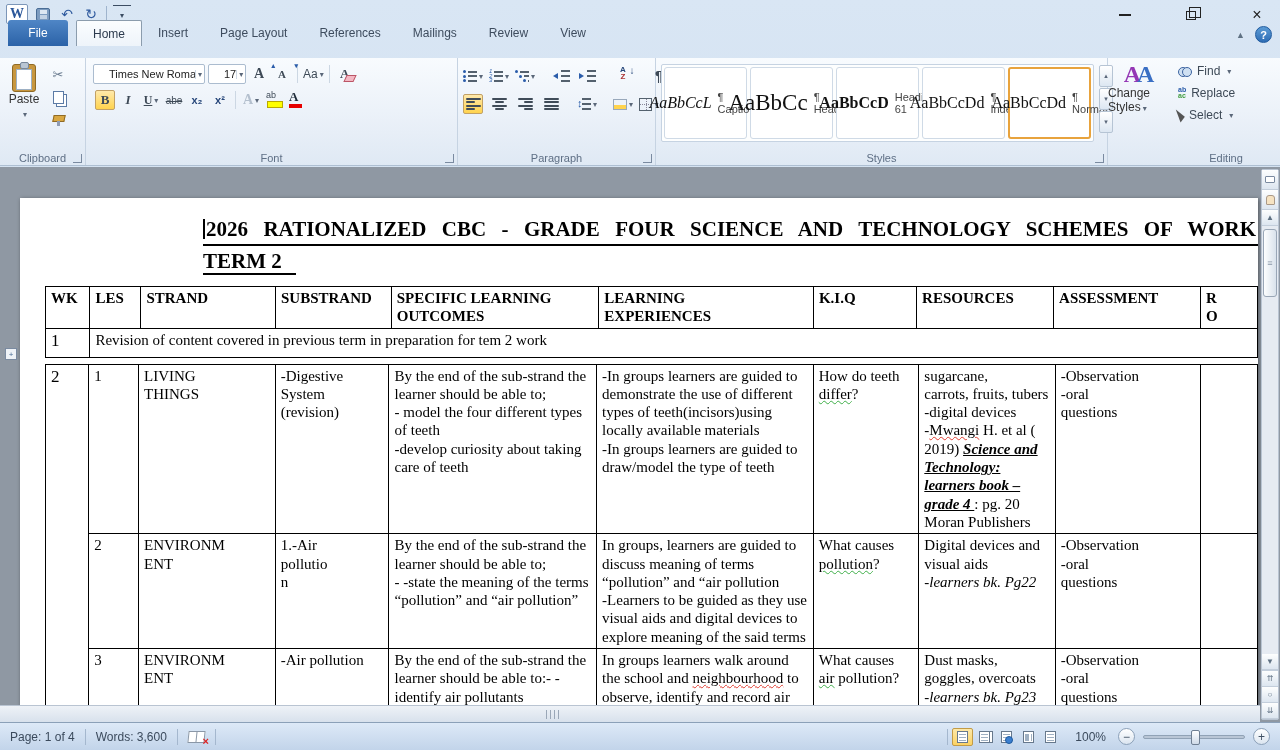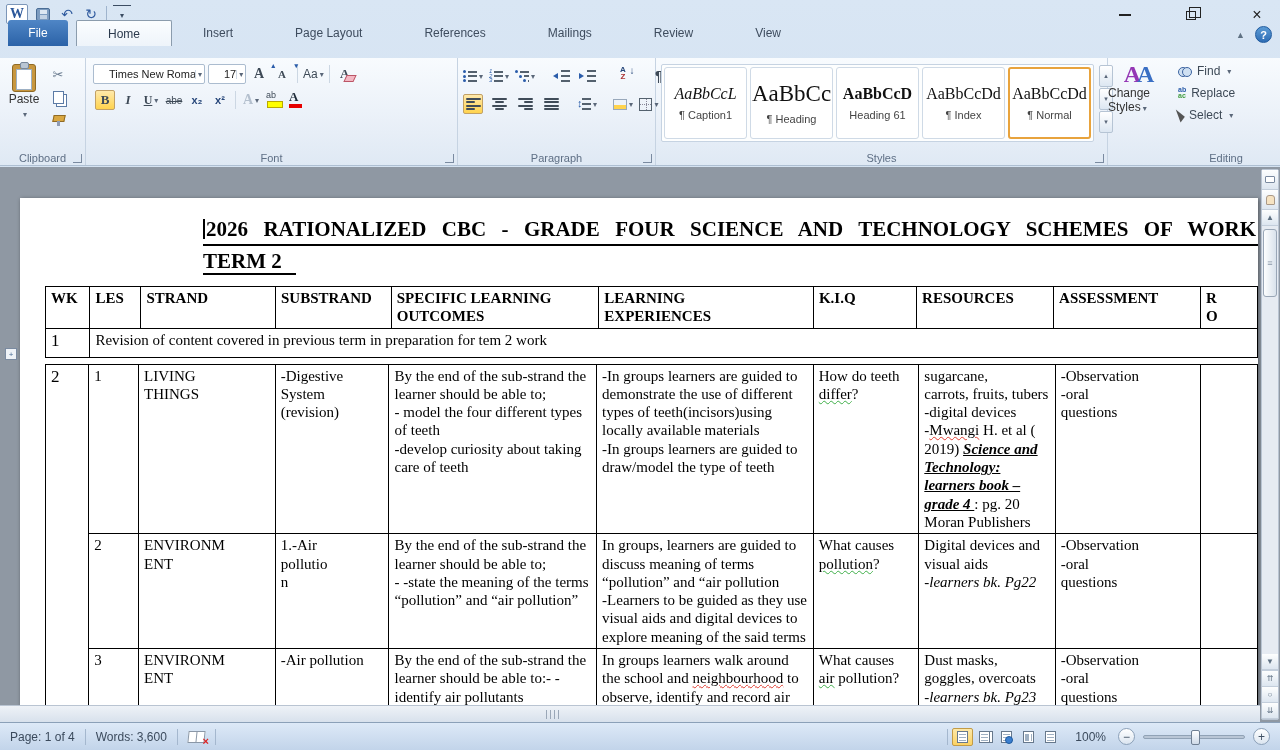--- a/index.html
+++ b/index.html
@@ -22,21 +22,21 @@
   .wb{width:26px;height:20px;display:flex;align-items:center;justify-content:center;font-size:14px}
   .i-min{width:12px;height:2px;background:#222}
   .i-restore{width:10px;height:9px;border:1.5px solid #222;position:relative;background:#fff0}
   .i-restore::before{content:"";position:absolute;left:2px;top:-5px;width:10px;height:9px;border:1.5px solid #222}
   .i-close{font-size:16px;line-height:16px}
 
   
   .tabrow{position:absolute;top:18px;left:0;right:0;height:28px}
   .filetab{position:absolute;left:8px;top:2px;width:60px;height:26px;background:linear-gradient(#4f86c6,#2b62a7);color:#fff;border-radius:3px 3px 0 0;display:flex;align-items:center;justify-content:center;font-size:12px}
   .tabs{position:absolute;left:76px;top:2px;display:flex;height:26px}
-  .tab{padding:0 31px;display:flex;align-items:center;color:#3e4c5e;font-size:12px}
+  .tab{padding:0 16px;display:flex;align-items:center;color:#3e4c5e;font-size:12px}
   .tab.active{background:linear-gradient(#fbfdff,#eef4fa);border:1px solid #8b9cad;border-bottom:none;border-radius:2px 2px 0 0;color:#2b3a4d}
   .ribbon-right{position:absolute;right:8px;top:8px;display:flex;align-items:center;gap:10px}
   .chev{color:#5f7183;font-size:9px}
   .helpbtn{width:17px;height:17px;border-radius:50%;background:linear-gradient(#5b9bd5,#2e6db5);color:#fff;display:flex;align-items:center;justify-content:center;font-weight:bold;font-size:11px;border:1px solid #1f5a9e}
 
   
   .ribbon{position:absolute;top:58px;left:0;right:0;height:108px;background:linear-gradient(#f8fbfe,#e7eef7 70%,#dfe9f4);border-bottom:1px solid #aebfd2}
   .group{position:absolute;top:0;height:107px;border-right:1px solid #c6d3e2;padding:4px 3px 16px 3px}
   .glabel{position:absolute;bottom:1px;left:0;right:0;text-align:center;font-size:11px;color:#5e6f85}
   .lnch{position:absolute;bottom:2px;right:3px;width:9px;height:9px;border-right:1.5px solid #7a8aa0;border-bottom:1.5px solid #7a8aa0}
@@ -111,21 +111,21 @@
   .ic-lsp{position:relative;width:18px;height:12px;background:repeating-linear-gradient(#54616e 0 2px,transparent 2px 5px);background-size:9px 100%;background-position:right top;background-repeat:no-repeat}
   .ic-lsp::before{content:"↕";position:absolute;left:0;top:-1px;font-size:11px;color:#2a5caa}
   .ic-shade{width:14px;height:11px;border:1px solid #98a8bb;background:linear-gradient(#eef3f9 55%,#ffd34d 55%)}
   .ic-bord{width:13px;height:13px;border:1px solid #54616e;position:relative}
   .ic-bord::before{content:"";position:absolute;left:50%;top:0;bottom:0;border-left:1px dotted #889}
   .ic-bord::after{content:"";position:absolute;top:50%;left:0;right:0;border-top:1px dotted #889}
 
   
   .g-styles{left:656px;width:452px}
   .gallery{display:flex;gap:3px;padding:2px;background:#fdfefe;border:1px solid #c6d3e2;border-radius:2px;margin:2px 0 0 2px}
-  .stcard{width:83px;height:72px;background:#fff;border:1px solid #cfdae6;border-radius:3px;display:flex;flex-direction:column;align-items:center;justify-content:center;gap:6px}
+  .stcard{width:83px;height:72px;background:#fff;border:1px solid #cfdae6;border-radius:3px;display:flex;flex-direction:row;align-items:center;justify-content:center;gap:6px}
   .stcard.sel{border:2px solid #e8a33d}
   .stprev{font-family:"Liberation Serif",serif;font-size:16px;color:#111;white-space:nowrap}
   .stprev.it{font-style:italic}.stprev.bd{font-weight:bold}.stprev.lg{font-size:23px}
   .stname{font-size:11px;color:#444}
   .gscroll{display:flex;flex-direction:column;gap:1px;margin-left:2px;margin-top:3px}
   .gs{width:14px;height:22px;border:1px solid #b6c4d4;background:linear-gradient(#fff,#dde7f2);display:flex;align-items:center;justify-content:center;font-size:7px;color:#5a6779;border-radius:2px}
   .aa{font-family:"Liberation Serif",serif;font-weight:bold;font-size:24px;line-height:24px}
   .aa s:first-child{text-decoration:none;color:#9437b5}
   .aa s:last-child{text-decoration:none;color:#3a6fc4;margin-left:-4px}
 

